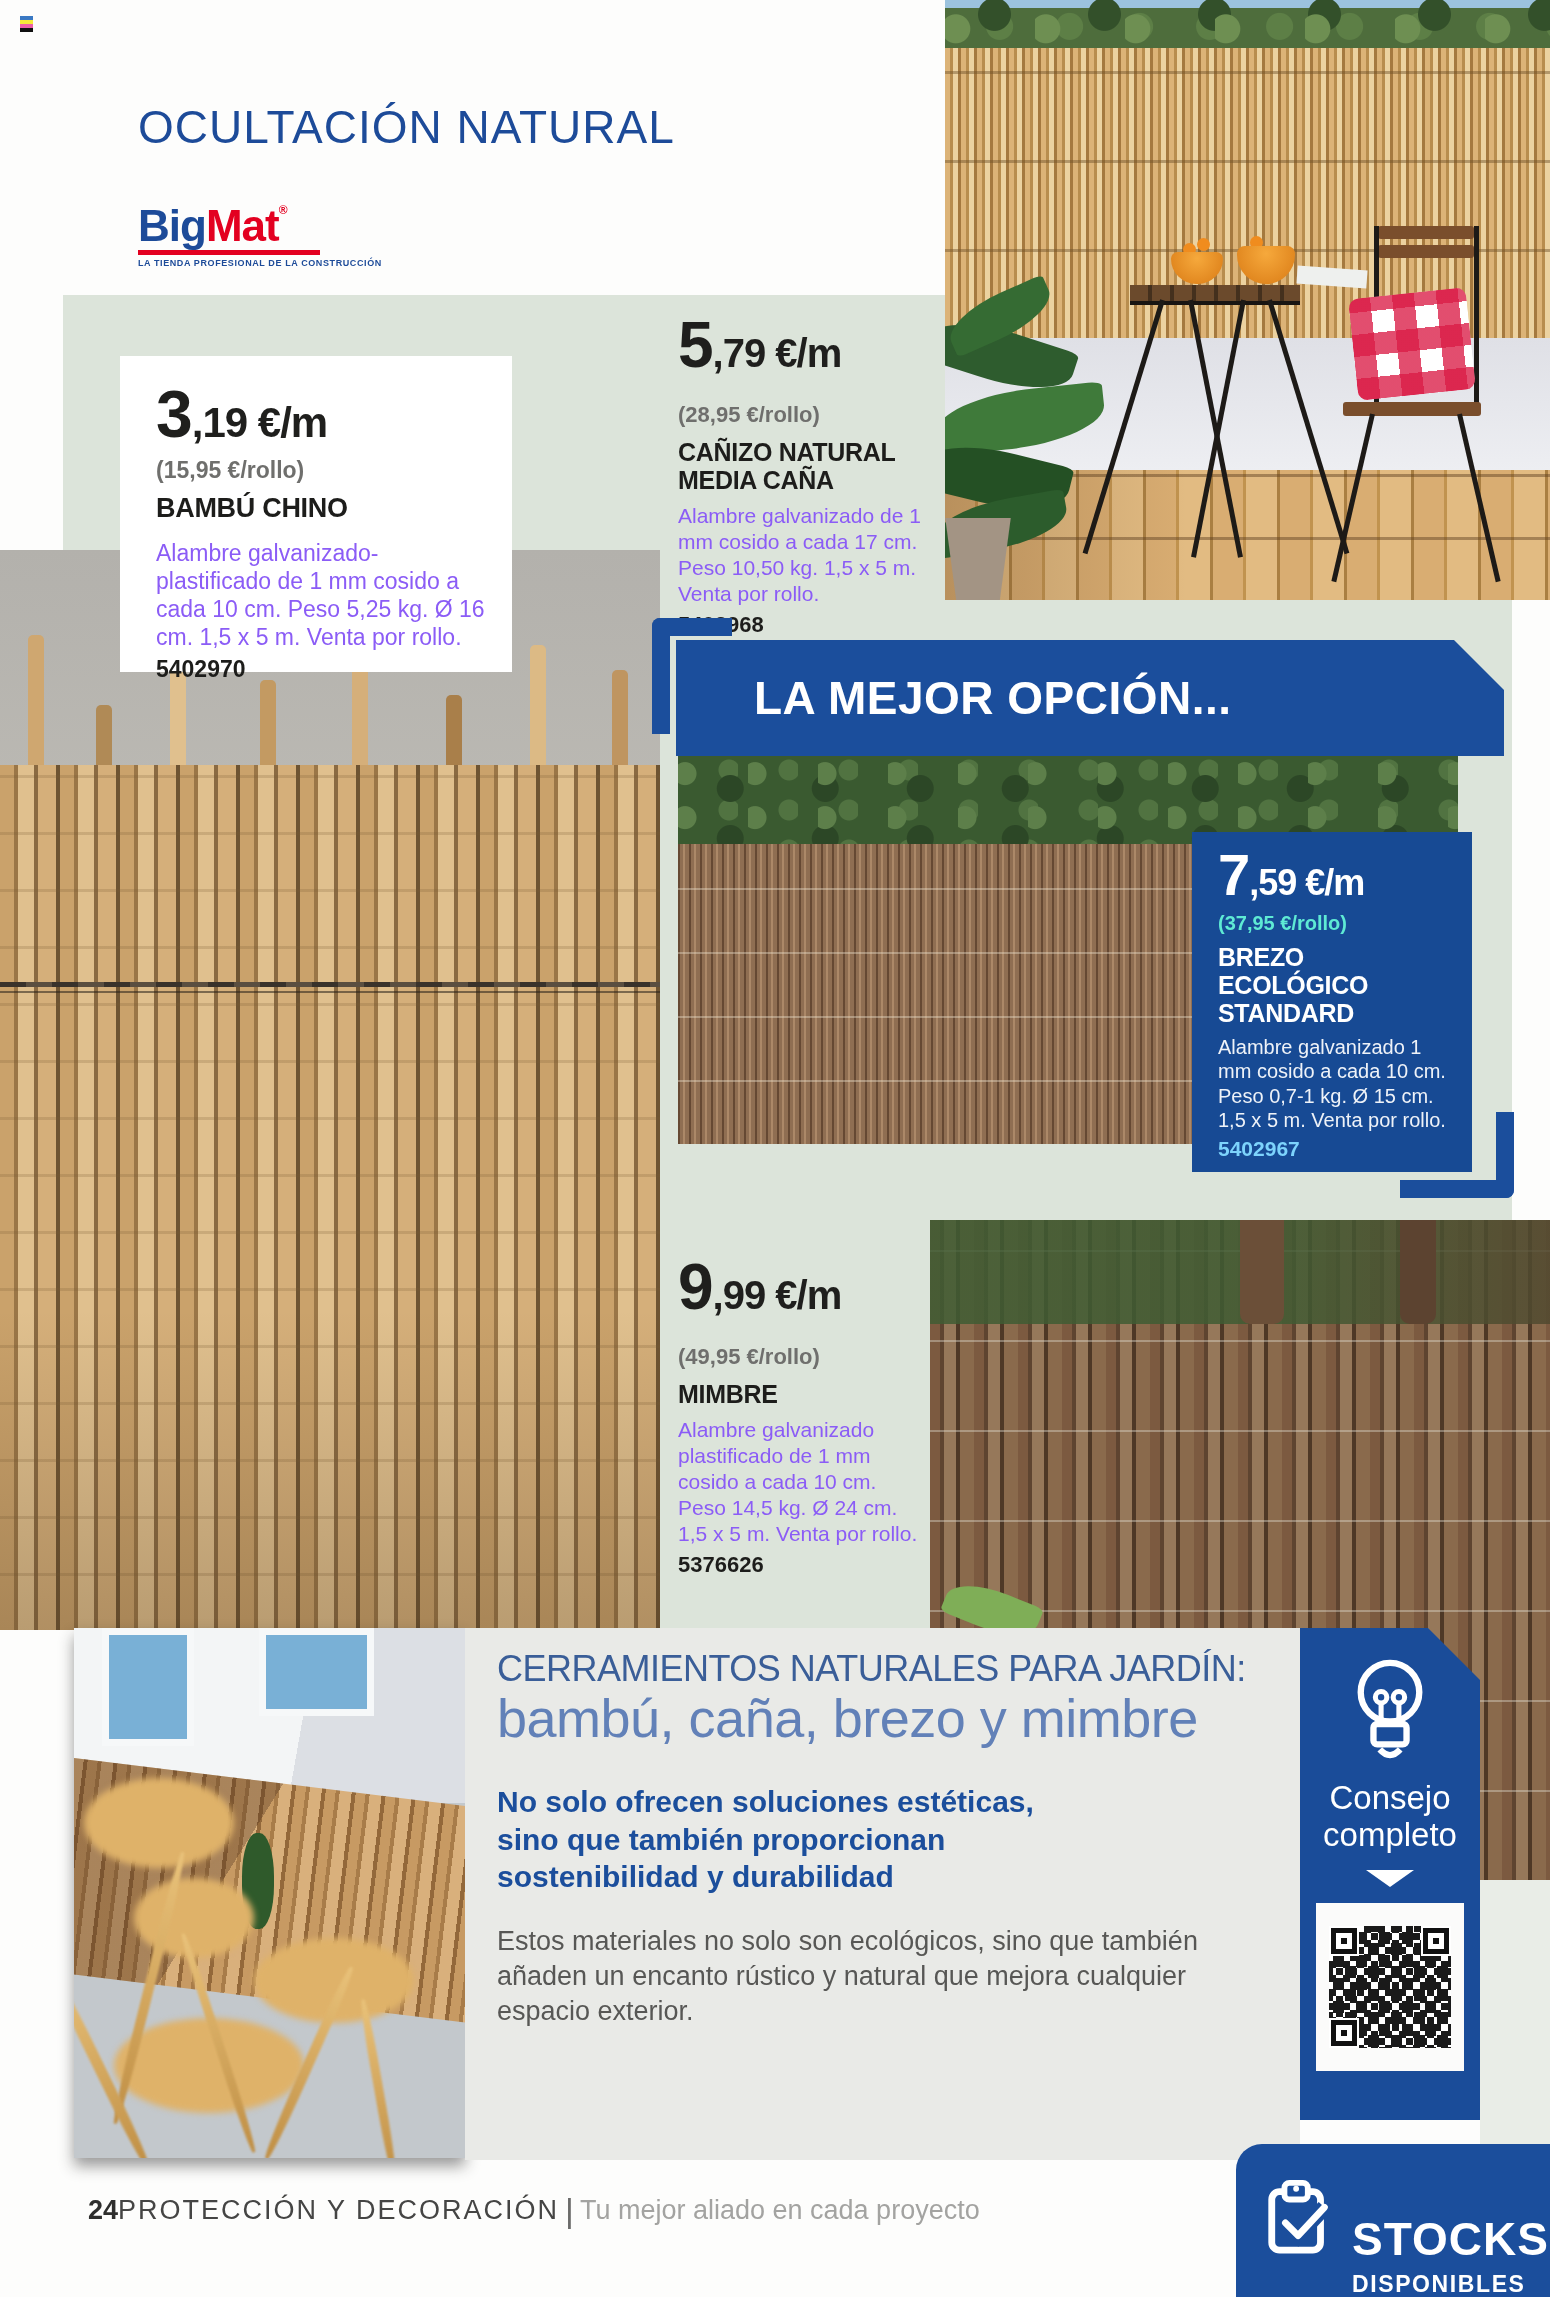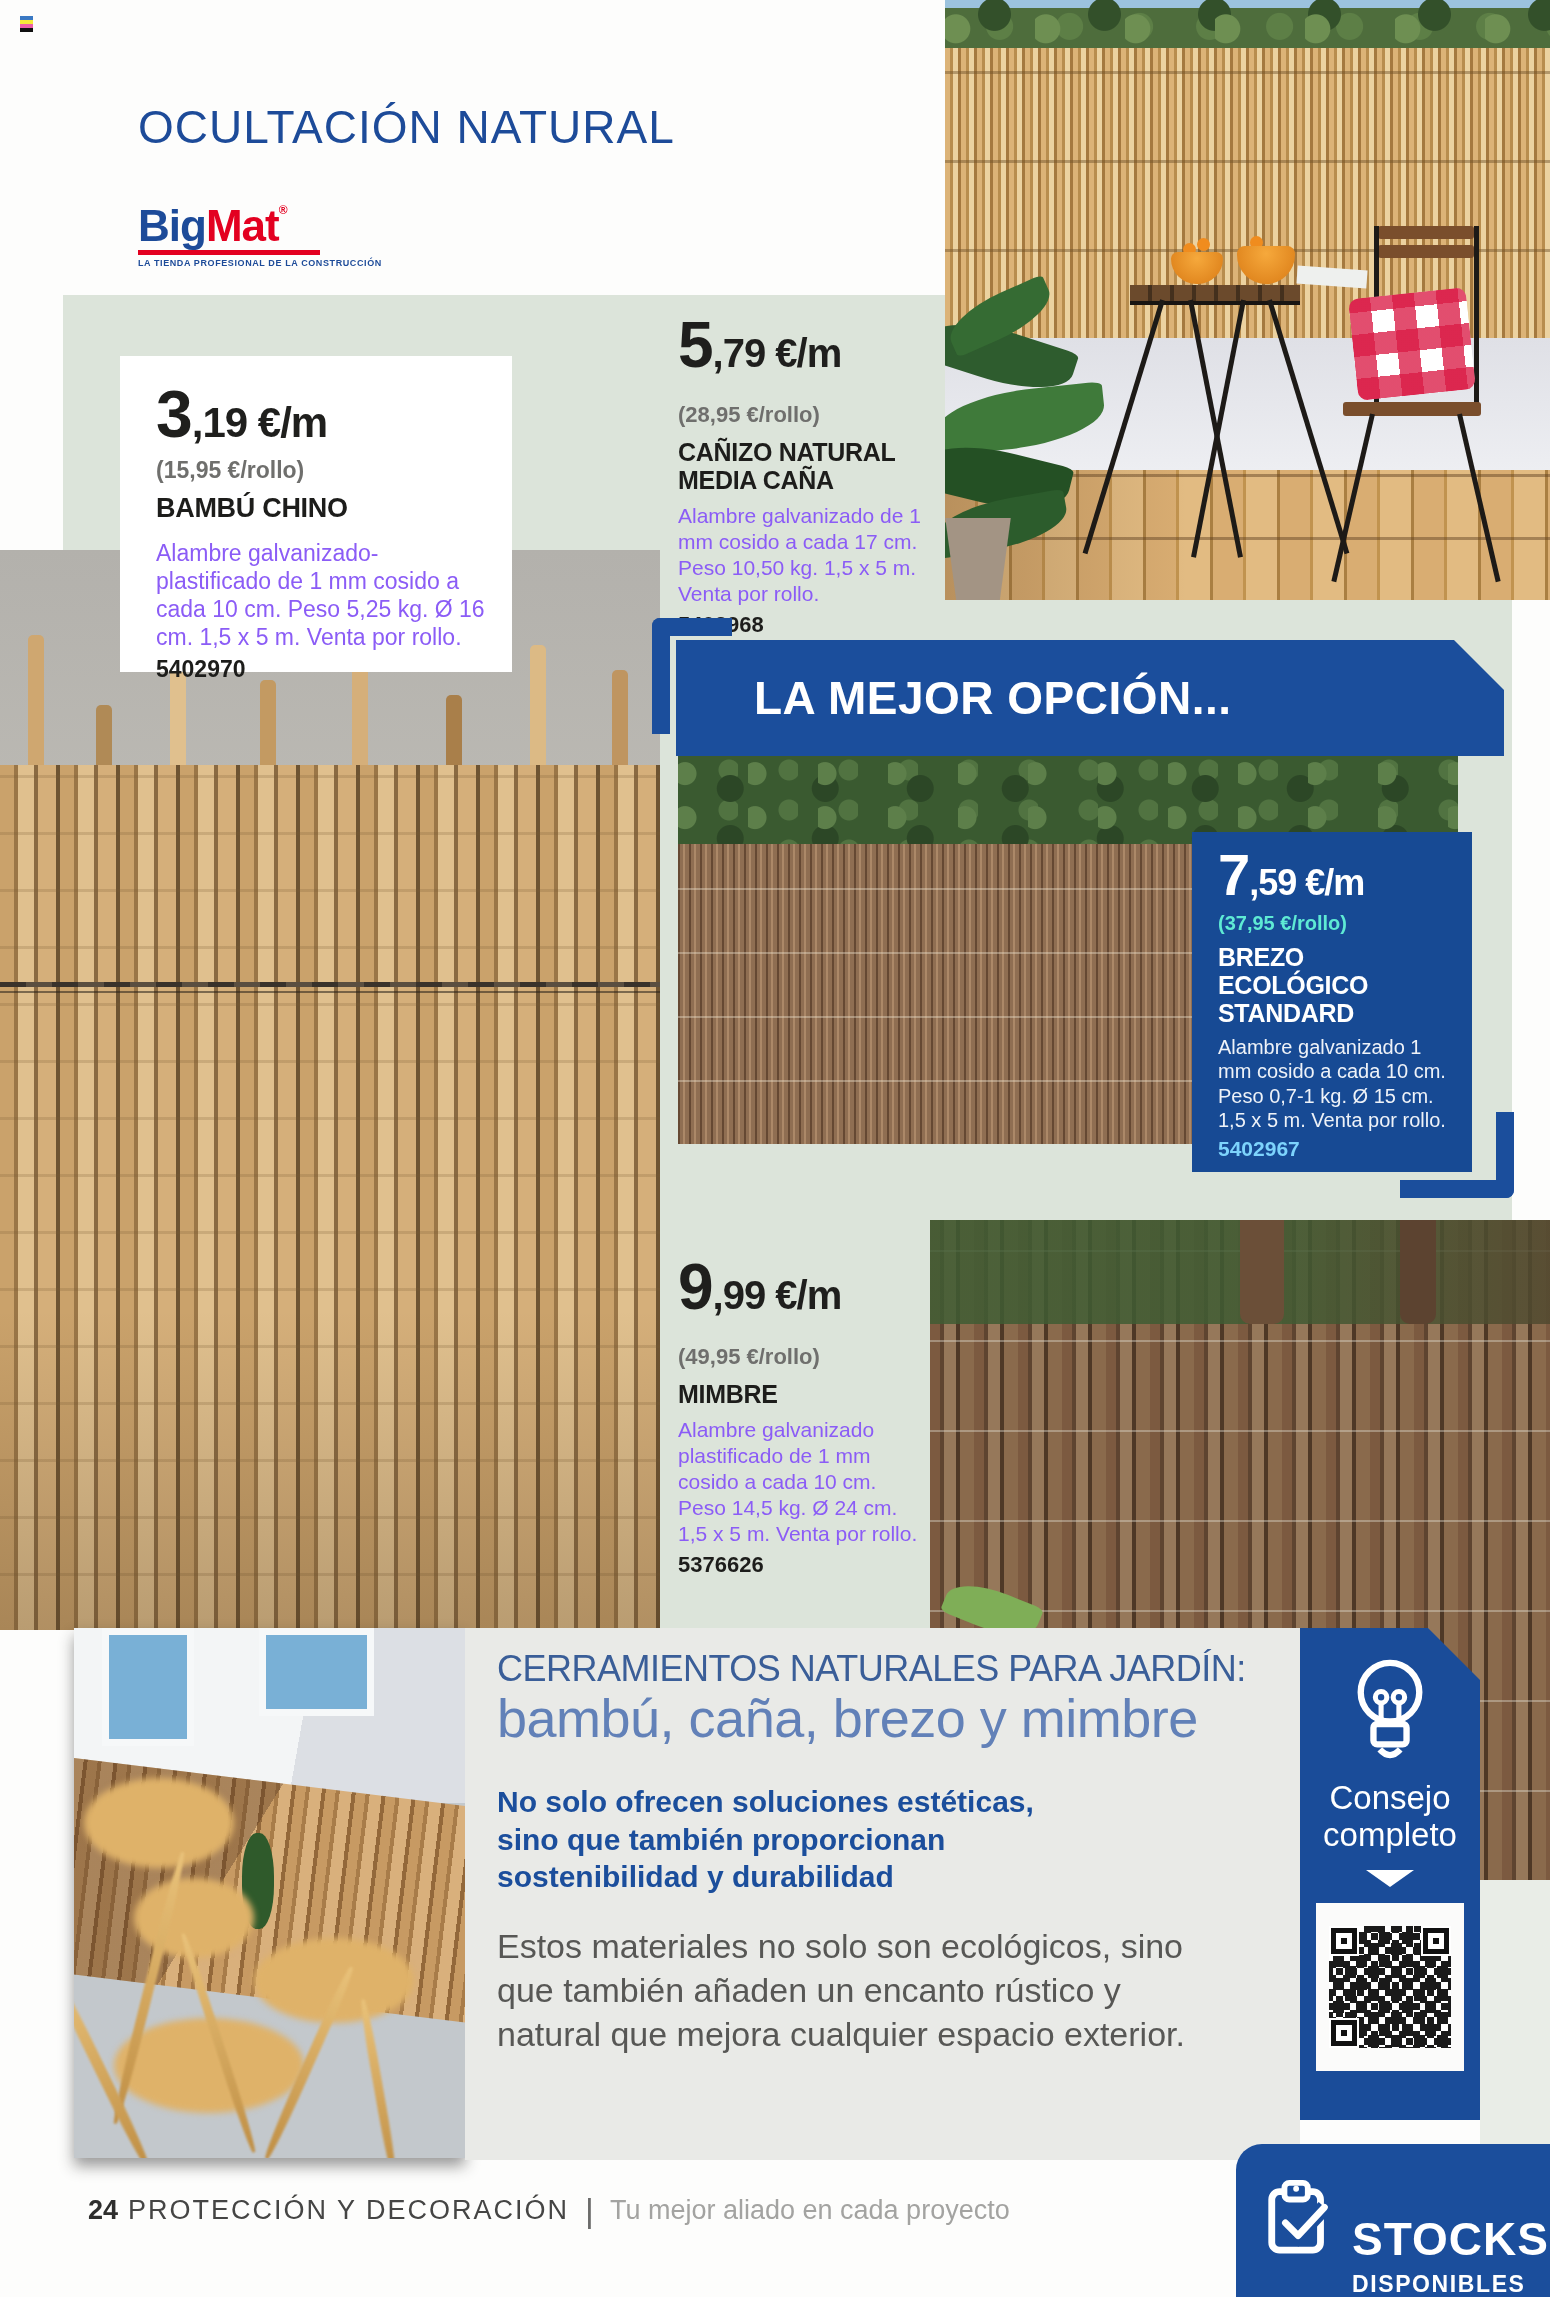--- a/index.html
+++ b/index.html
@@ -132,21 +132,21 @@
                repeating-linear-gradient(90deg,#c79a63 0 10px,#a87c49 10px 14px,#d9b07c 14px 26px,#93683a 26px 30px);}
   .gd-cypress{left:168px;top:205px;width:32px;height:96px;background:#2f5a2b;border-radius:45%;}
   .grass{position:absolute;border-radius:40%;filter:blur(1px);background:linear-gradient(#e9c27a,#c08f45);}
   .plume{position:absolute;border-radius:50%;filter:blur(3px);background:#dfb269;}
 
   
   .info{left:497px;top:1650px;width:780px;}
   .info .h1{font-size:36px;line-height:1.08;color:#3a5e98;letter-spacing:-.5px;}
   .info .h2{font-size:54px;line-height:1.08;color:#6281b8;letter-spacing:-.5px;}
   .info .lead{width:600px;font-size:30px;line-height:1.25;font-weight:700;color:#1b4e9c;margin-top:36px;}
-  .info .body{width:720px;font-size:34px;line-height:1.3;color:#575755;margin-top:28px;}
+  .info .body{width:720px;font-size:27px;line-height:1.3;color:#575755;margin-top:28px;}
 
   
   .advice{left:1300px;top:1628px;width:180px;height:492px;background:#1a4c99;
     clip-path:polygon(0 0,calc(100% - 52px) 0,100% 52px,100% 100%,0 100%);
     display:flex;flex-direction:column;align-items:center;}
   .advice svg{margin-top:26px;}
   .advice .t{color:#fff;font-size:33px;line-height:1.12;text-align:center;margin-top:14px;}
   .advice .arrow{width:0;height:0;border-left:24px solid transparent;border-right:24px solid transparent;
     border-top:17px solid #fff;margin-top:16px;}
   .qr-card{width:148px;height:168px;background:#fbfbfa;margin-top:16px;display:flex;align-items:center;justify-content:center;}
@@ -158,21 +158,21 @@
   .finder::before{content:"";position:absolute;inset:2px;border:5px solid #111;}
   .finder::after{content:"";position:absolute;inset:12px;background:#111;}
 
   
   .stocks{left:1236px;top:2144px;width:314px;height:153px;background:#1b4e9c;border-top-left-radius:26px;}
   .stocks .txt{position:absolute;left:116px;top:36px;color:#fff;}
   .stocks .l1{font-size:46px;font-weight:700;letter-spacing:1px;line-height:1;margin-top:36px;}
   .stocks .l2{font-size:23px;font-weight:700;letter-spacing:1.6px;margin-top:9px;}
 
   
-  .footer{left:88px;top:2190px;display:flex;align-items:center;gap:10px;height:40px;}
+  .footer{left:88px;top:2190px;display:flex;align-items:center;gap:0;height:40px;}
   .footer .num{font-size:27px;font-weight:700;color:#2e2e2d;}
   .footer .sec{font-size:27px;letter-spacing:2px;color:#454544;}
   .footer .div{font-size:34px;font-weight:300;color:#6b6b6a;margin:0 6px;}
   .footer .tag{font-size:27px;color:#a3a3a1;}
 </style>
 </head>
 <body>
 
 <div class="page">
 

